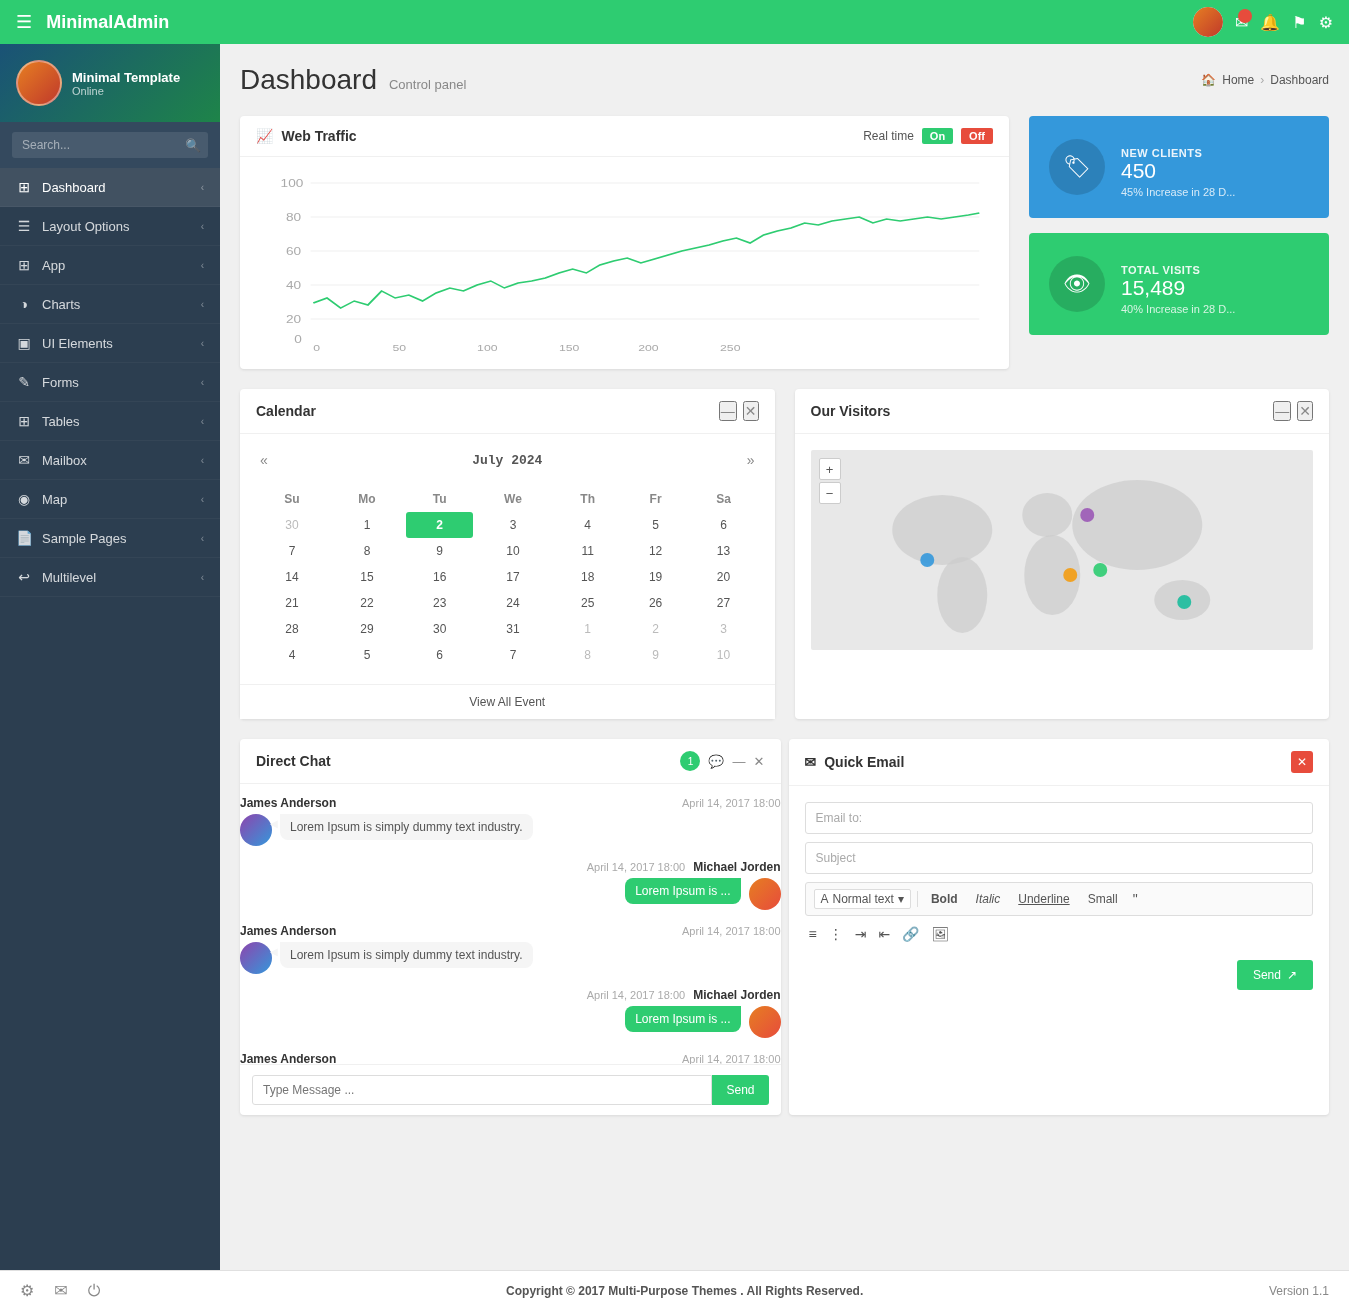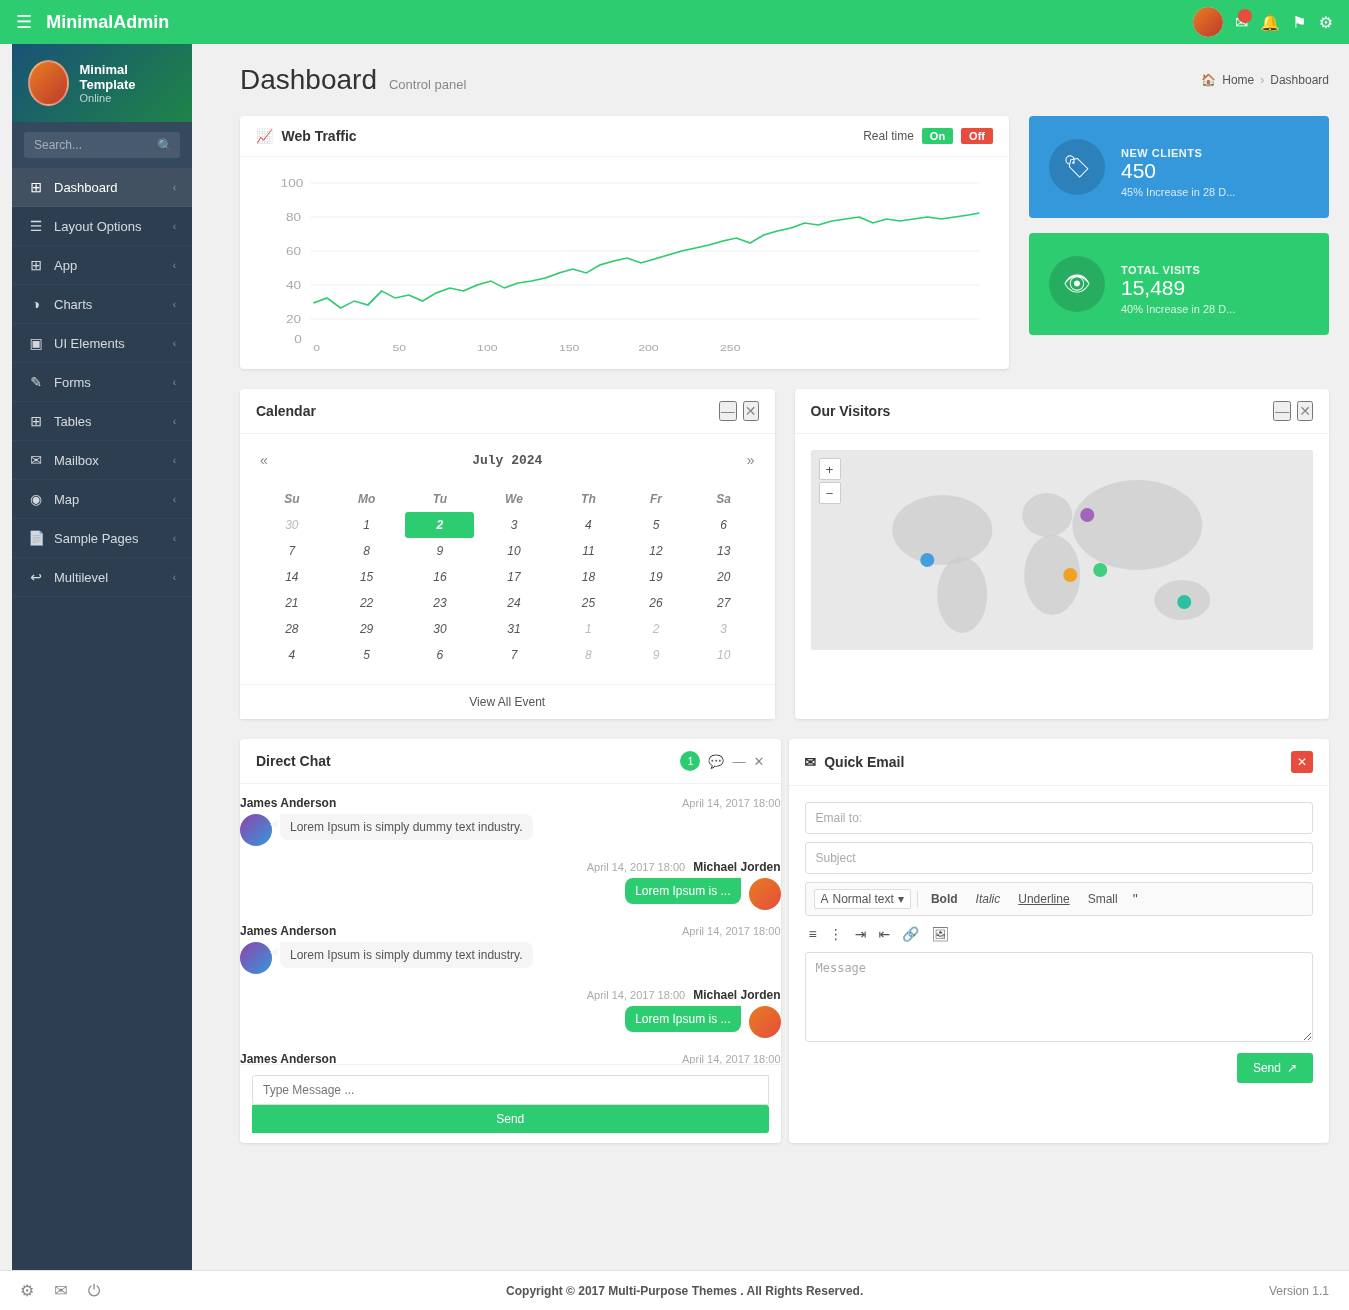--- a/index.html
+++ b/index.html
@@ -23,28 +23,28 @@
     .top-nav-icon { color: #fff; font-size: 16px; cursor: pointer; position: relative; }
     .top-nav-icon .badge { position: absolute; top: -4px; right: -4px; background: #e74c3c; color: #fff; border-radius: 50%; width: 14px; height: 14px; font-size: 9px; display: flex; align-items: center; justify-content: center; }
     .avatar-sm { width: 30px; height: 30px; border-radius: 50%; background: #ccc; overflow: hidden; display: flex; align-items: center; justify-content: center; }
     .avatar-sm-img { width: 30px; height: 30px; border-radius: 50%; background: linear-gradient(135deg, #e67e22, #c0392b); }
 
     
     .layout { display: flex; margin-top: 44px; flex: 1; }
 
     
     .sidebar {
-      width: 180px;
+      width: 220px;
       background: #2c3e50;
       min-height: calc(100vh - 44px - 40px);
       display: flex;
       flex-direction: column;
       position: fixed;
       top: 44px;
-      left: 12px;
+      left: 0;
       bottom: 40px;
       overflow-y: auto;
     }
     .sidebar-profile {
       background: linear-gradient(135deg, #1a5276, #1e8449);
       padding: 16px;
       display: flex;
       align-items: center;
       gap: 10px;
     }
@@ -120,21 +120,21 @@
     
     .row2 { display: grid; grid-template-columns: 1fr 1fr; gap: 20px; margin-top: 20px; }
 
     
     .calendar-card {}
     .calendar-header-controls { display: flex; align-items: center; gap: 6px; }
     .cal-ctrl-btn { background: none; border: none; cursor: pointer; color: #888; font-size: 14px; padding: 2px 4px; }
     .calendar-minimize { cursor: pointer; color: #888; font-size: 14px; }
     .calendar-close { cursor: pointer; color: #888; font-size: 14px; }
     .calendar-month { font-size: 13px; color: #555; font-weight: 600; font-family: Liberation Mono, monospace; }
-    .calendar-table { width: 100%; border-collapse: collapse; margin-top: 16px; font-style: italic; }
+    .calendar-table { width: 100%; border-collapse: collapse; margin-top: 16px; }
     .calendar-table th { text-align: center; font-size: 12px; color: #888; padding: 6px 4px; font-weight: 600; }
     .calendar-table td { text-align: center; font-size: 12px; color: #555; padding: 6px 4px; cursor: pointer; border-radius: 3px; }
     .calendar-table td.today { background: #2ecc71; color: #fff; border-radius: 3px; font-weight: 600; }
     .calendar-table td.other-month { color: #bbb; }
     .calendar-view-all { display: block; text-align: center; padding: 10px; background: #fff; border: none; border-top: 1px solid #f0f0f0; width: 100%; cursor: pointer; color: #555; font-size: 12px; }
 
     
     .visitors-card {}
     .map-container { position: relative; height: 200px; background: #e8e8e8; border-radius: 2px; overflow: hidden; }
     .map-controls { position: absolute; top: 8px; left: 8px; display: flex; flex-direction: column; gap: 2px; }
@@ -154,21 +154,21 @@
     .chat-msg-name { font-weight: 600; font-size: 12px; color: #333; }
     .chat-msg-time { font-size: 11px; color: #aaa; }
     .chat-msg-left { display: flex; align-items: flex-start; gap: 8px; }
     .chat-avatar { width: 32px; height: 32px; border-radius: 50%; background: #bdc3c7; flex-shrink: 0; }
     .chat-avatar-james { background: linear-gradient(135deg, #8e44ad, #3498db); }
     .chat-avatar-michael { background: linear-gradient(135deg, #e67e22, #e74c3c); }
     .chat-bubble-left { background: #f5f5f5; border-radius: 0 8px 8px 8px; padding: 6px 10px; font-size: 12px; color: #555; position: relative; }
     .chat-bubble-left::before { content: '◀'; position: absolute; left: -10px; top: 4px; color: #f5f5f5; font-size: 10px; }
     .chat-right-wrap { display: flex; align-items: flex-start; gap: 8px; justify-content: flex-end; }
     .chat-bubble-right { background: #2ecc71; border-radius: 8px 0 8px 8px; padding: 6px 10px; font-size: 12px; color: #fff; }
-    .chat-input-area { display: flex; gap: 0; border-top: 1px solid #f0f0f0; padding: 10px 12px; flex-direction: column; }
+    .chat-input-area { display: flex; gap: 0; border-top: 1px solid #f0f0f0; padding: 10px 12px; }
     .chat-input { flex: 1; border: 1px solid #ddd; border-radius: 3px 0 0 3px; padding: 7px 10px; font-size: 12px; outline: none; }
     .chat-send-btn { background: #2ecc71; color: #fff; border: none; border-radius: 0 3px 3px 0; padding: 7px 14px; cursor: pointer; font-size: 12px; }
 
     
     .email-card {}
     .email-close-btn { background: #e74c3c; color: #fff; border: none; border-radius: 3px; width: 22px; height: 22px; display: flex; align-items: center; justify-content: center; cursor: pointer; font-size: 12px; }
     .email-field { width: 100%; border: 1px solid #ddd; border-radius: 3px; padding: 8px 10px; font-size: 12px; outline: none; margin-bottom: 8px; color: #555; }
     .email-field::placeholder { color: #aaa; }
     .email-toolbar { display: flex; align-items: center; gap: 4px; flex-wrap: wrap; margin-bottom: 8px; border: 1px solid #ddd; border-radius: 3px; padding: 6px 8px; background: #fafafa; }
     .email-toolbar-btn { background: none; border: 1px solid transparent; border-radius: 2px; padding: 2px 6px; font-size: 12px; cursor: pointer; color: #555; }
@@ -636,21 +636,20 @@
             <span class="email-toolbar-icon">"</span>
           </div>
           <div style="display:flex;gap:4px;margin-bottom:8px;flex-wrap:wrap;">
             <span class="email-toolbar-icon">≡</span>
             <span class="email-toolbar-icon">⋮</span>
             <span class="email-toolbar-icon">⇥</span>
             <span class="email-toolbar-icon">⇤</span>
             <span class="email-toolbar-icon">🔗</span>
             <span class="email-toolbar-icon">🖼</span>
           </div>
-          <textarea class="email-message-area" placeholder="Message" style=""></textarea>
           <div style="display:flex;justify-content:flex-end;">
             <button class="email-send-btn">
               <span>Send</span>
               <span>↗</span>
             </button>
           </div>
         </div>
       </div>
     </div>
 

